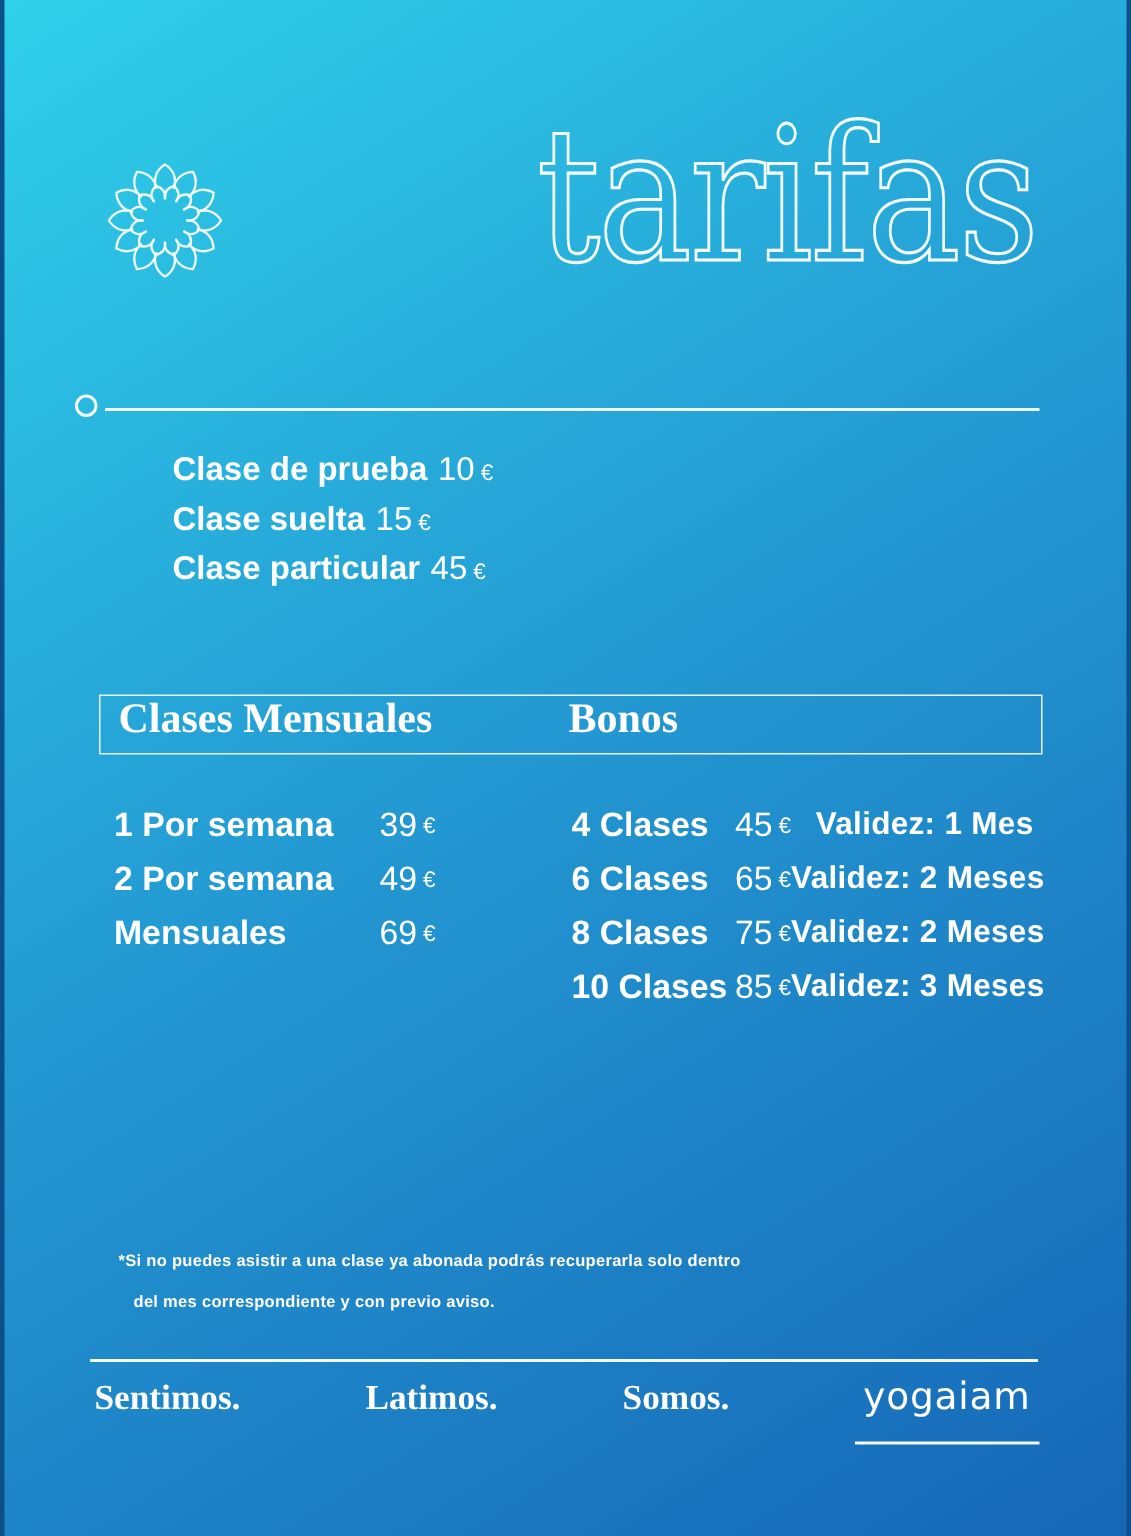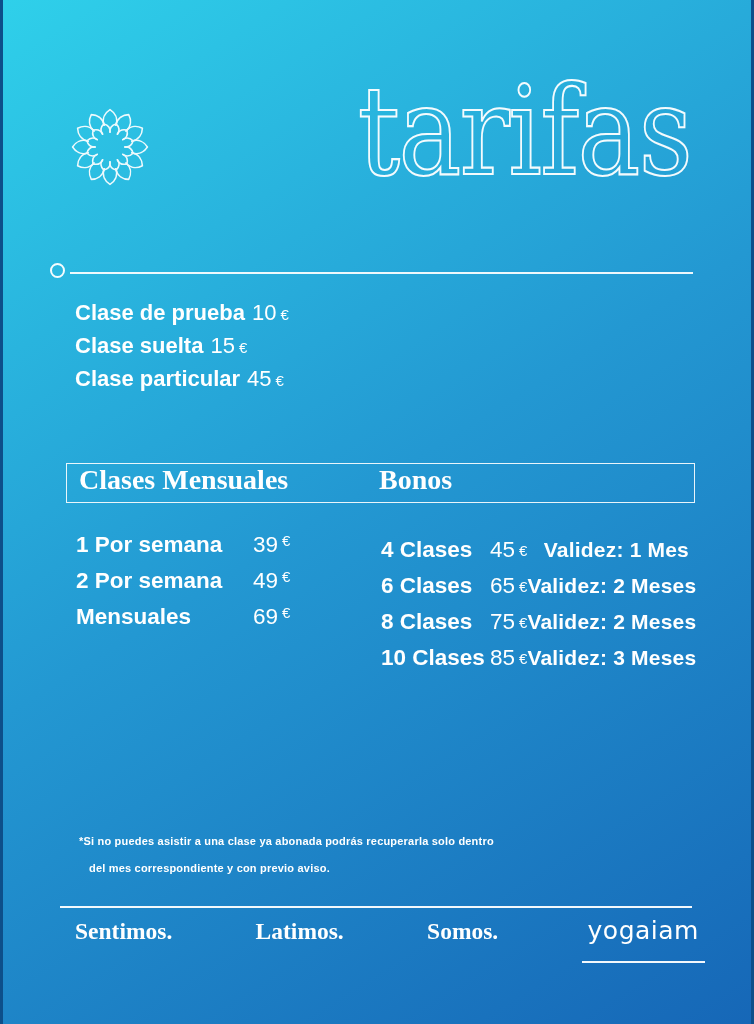--- a/index.html
+++ b/index.html
@@ -36,56 +36,56 @@
     border-radius:50%;
   }
   .sep-line {
     position:absolute; left:67px; top:271.5px;
     width:623px; height:2px; background:rgba(255,255,255,.92);
   }
 
   
   .intro { position:absolute; left:72px; top:296px; }
   .intro-row { height:33px; line-height:33px; font-size:22px; white-space:nowrap; }
-  .intro-row .lbl { font-weight:bold; }
+  .intro-row .lbl { font-weight:bold;margin-left:40px; }
   .price-num { font-weight:400; margin-left:7px; }
   .eur { font-size:15px; margin-left:4px; font-weight:400; }
 
   
   .tbl-head {
     position:absolute; left:63px; top:463px;
     width:629px; height:40px;
     border:1.6px solid rgba(255,255,255,.9);
     display:flex; align-items:flex-start;
     font-family:"Liberation Serif", serif;
     font-size:28px; font-weight:bold;
   }
   .tbl-head .h1 { margin-left:12px; width:300px; }
   .tbl-head .h2 { margin-left:0px; }
 
   
   .col-mensuales { position:absolute; left:73px; top:532px; }
-  .m-row { height:36px; display:flex; font-size:22.5px; white-space:nowrap; }
+  .m-row { height:36px; display:flex; align-items:center; font-size:22.5px; white-space:nowrap; }
   .m-row .lbl { font-weight:bold; width:170px; }
 
   
   .col-bonos { position:absolute; left:378px; top:532px; width:308px; }
   .b-row { height:36px; display:flex; align-items:center; font-size:22.5px; white-space:nowrap; }
   .b-row .lbl { font-weight:bold; margin-right:14px; min-width:95px; }
   .b-row .price-num { margin-left:0; }
   .validez { margin-left:auto; font-size:21px; font-weight:600; letter-spacing:.2px; }
 
   
   .footnote { position:absolute; left:76px; top:789px; font-size:11px; font-weight:600; line-height:27px; letter-spacing:.2px;margin-top:39px; }
   .footnote .l2 { padding-left:10px; }
 
   
   .foot-line { position:absolute; left:57px; top:906px; width:632px; height:2px; background:rgba(255,255,255,.95); }
   .foot-row {
-    position:absolute; left:72px; top:918px; width:630px;
+    position:absolute; left:60px; top:918px; width:630px;
     display:flex; justify-content:space-between; align-items:baseline;
     font-family:"Liberation Serif", serif; font-size:23.5px; font-weight:bold;
   }
   .brand {
     font-family:"DejaVu Sans", sans-serif;
     font-size:25px; font-weight:400; letter-spacing:.5px;
     border-bottom:2px solid rgba(255,255,255,.95);
     padding:0 6px 18px 6px; line-height:1;
   }
 </style>

